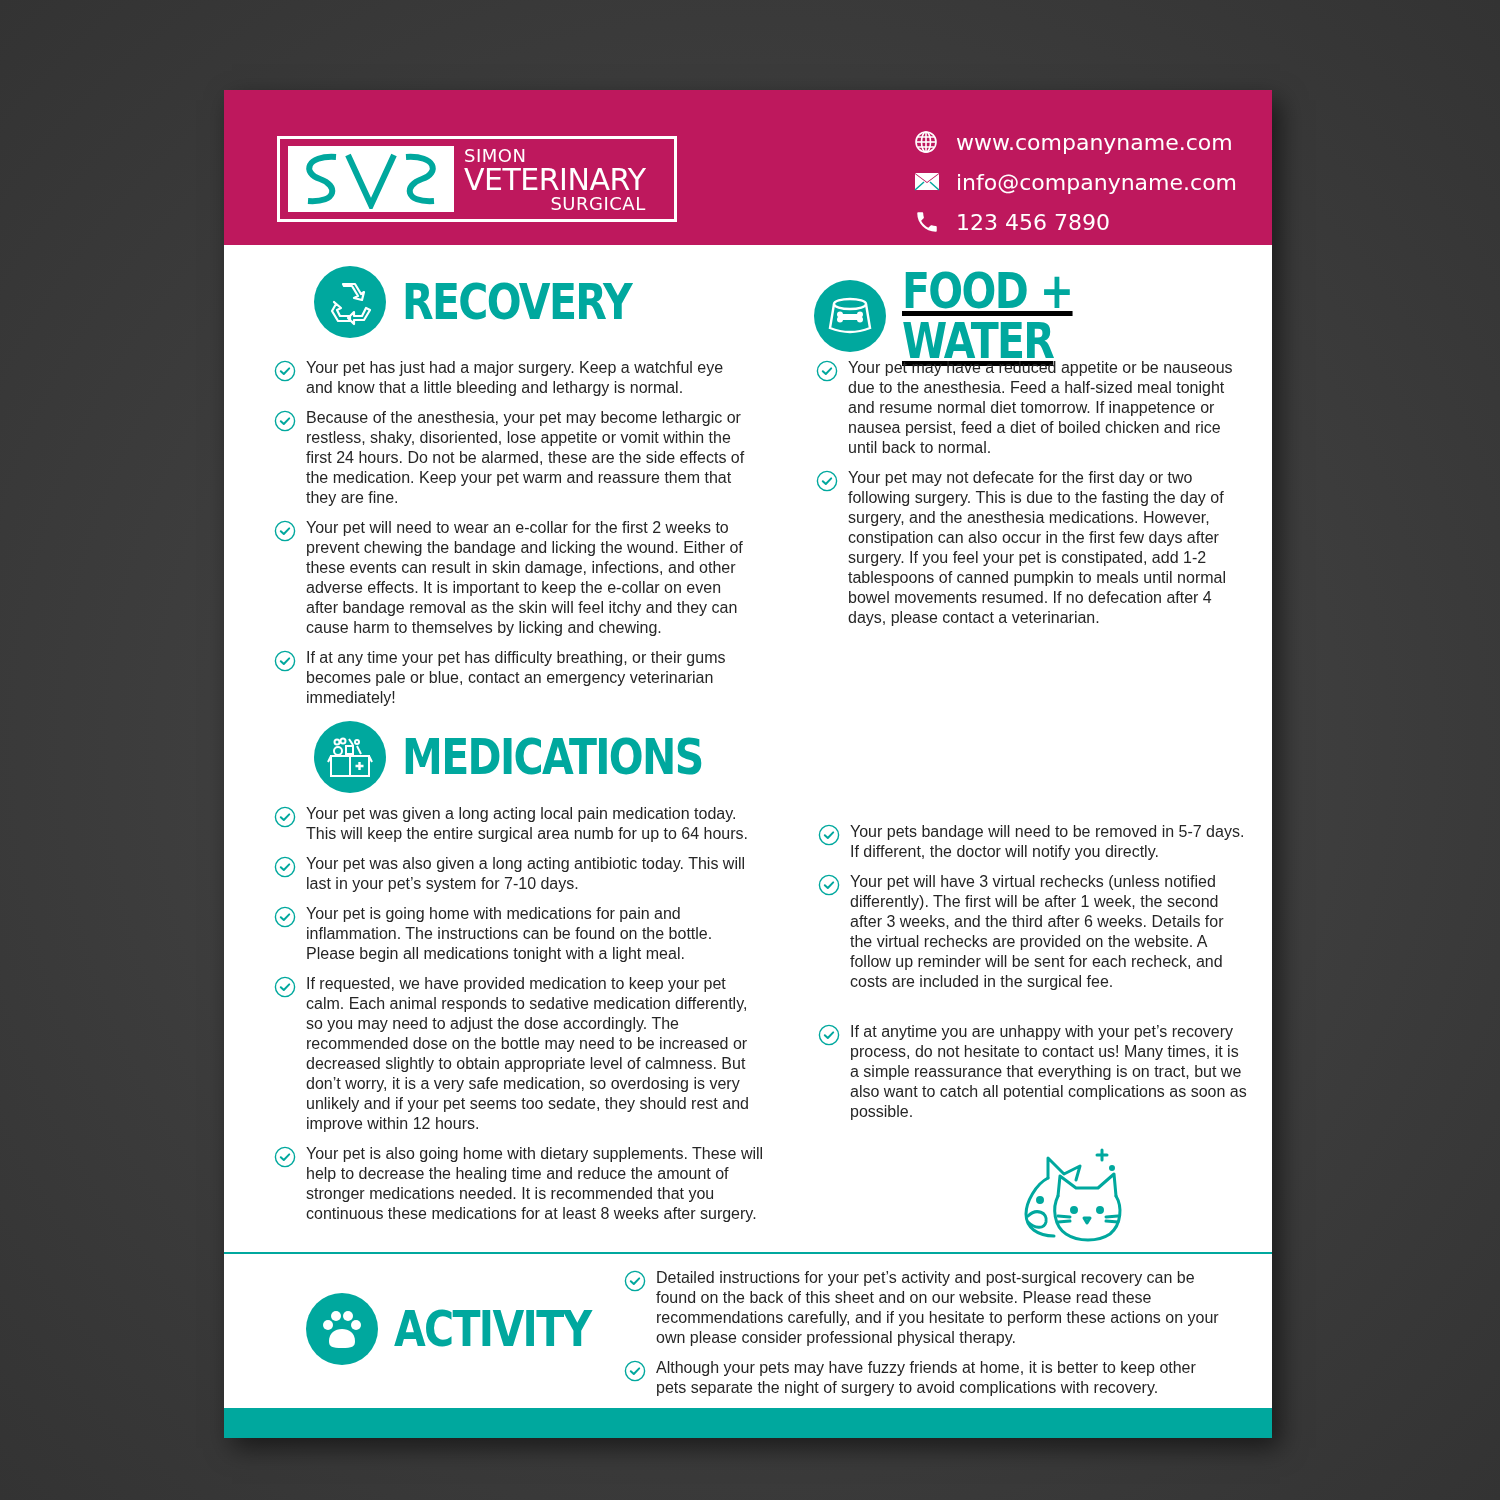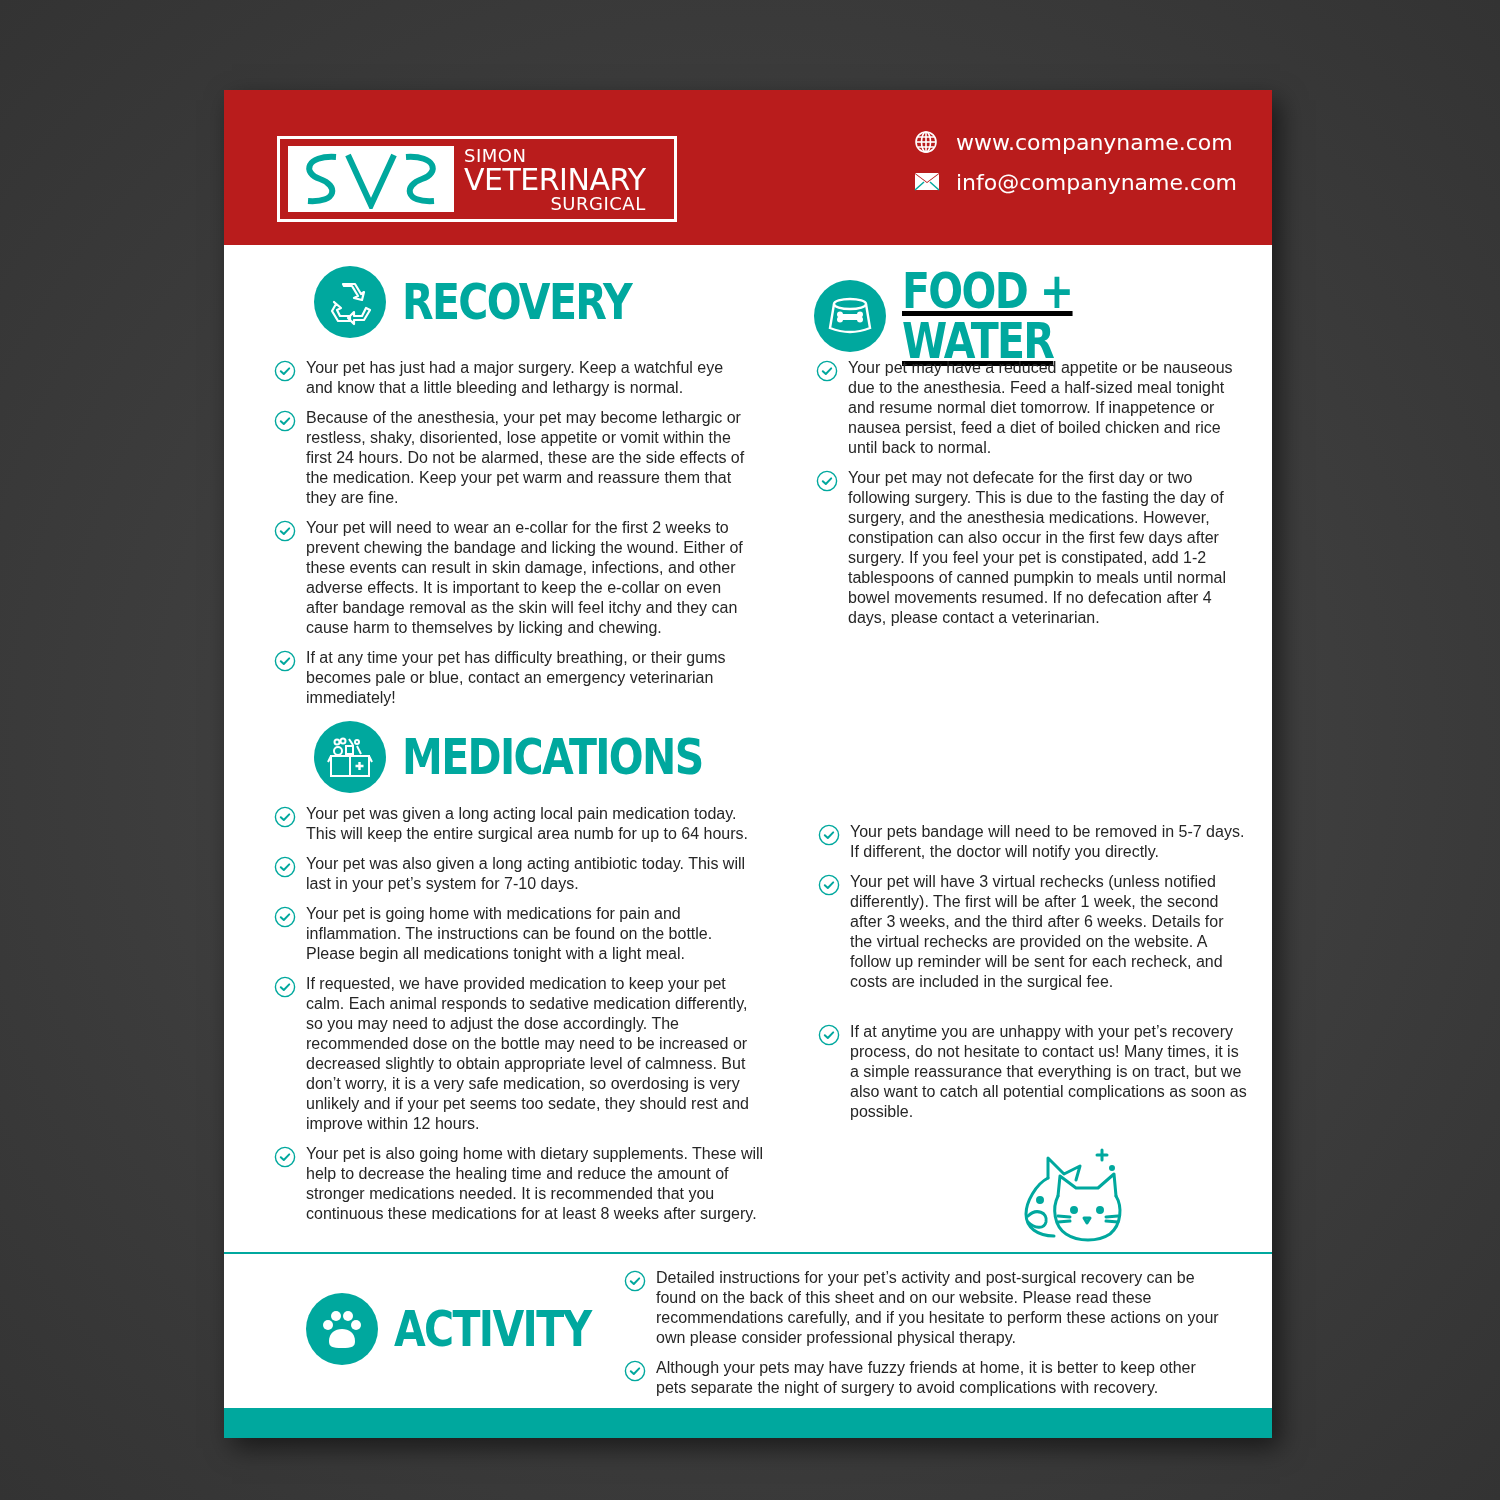--- a/index.html
+++ b/index.html
@@ -12,21 +12,21 @@
   }
   .page {
     position: absolute;
     left: 224px; top: 90px;
     width: 1048px; height: 1348px;
     background: #ffffff;
     box-shadow: 8px 10px 24px rgba(0,0,0,0.55);
   }
   .header {
     position: absolute; left: 0; top: 0; width: 1048px; height: 155px;
-    background: #b91c1c;
+    background: #be185d;
   }
   .logo-box {
     position: absolute; left: 53px; top: 46px; width: 400px; height: 86px;
     border: 3px solid #ffffff;
   }
   .logo-mark {
     position: absolute; left: 8px; top: 7px; width: 166px; height: 66px;
     background: #ffffff;
     display: flex; align-items: center; justify-content: center;
   }
@@ -128,20 +128,28 @@
       </div>
       <div class="contact-row">
         <span class="ic">
           <svg width="26" height="20" viewBox="0 0 26 20">
             <path d="M1 2 L13 11 L25 2 L25 18 L1 18 Z" fill="#fff"></path>
             <path d="M1 1 L25 1 L13 10 Z" fill="#fff"></path>
             <path d="M1 18 L10 10 M25 18 L16 10" stroke="#00a89e" stroke-width="1.5"></path>
           </svg>
         </span>
         <span>info@companyname.com</span>
+      </div>
+      <div class="contact-row">
+        <span class="ic">
+          <svg width="26" height="26" viewBox="0 0 24 24">
+            <path d="M6.6 10.8c1.4 2.8 3.8 5.1 6.6 6.6l2.2-2.2c.3-.3.7-.4 1-.2 1.1.4 2.3.6 3.6.6.6 0 1 .4 1 1V20c0 .6-.4 1-1 1C10.6 21 3 13.4 3 4c0-.6.4-1 1-1h3.5c.6 0 1 .4 1 1 0 1.3.2 2.5.6 3.6.1.3 0 .7-.2 1L6.6 10.8z" fill="#fff"></path>
+          </svg>
+        </span>
+        <span>123 456 7890</span>
       </div>
     </div>
   </div>
 
   <div class="section-head" style="left:90px; top:176px;">
     <div class="circle-icon">
       <svg width="48" height="48" viewBox="0 0 48 48" fill="none" stroke="#fff" stroke-width="2.2" stroke-linejoin="round">
         <path d="M18 8 L26 8 L32 18 L28 20 L36 22 L38 14 L35 16 L29 6 L17 6 Z"></path>
         <path d="M10 26 L6 33 L12 43 L24 43 L24 38 L14 38 L11 32 L15 30 L8 24 Z"></path>
         <path d="M40 30 L36 38 L28 38 L28 34 L22 40 L28 46 L28 42 L38 42 L44 32 Z"></path>

